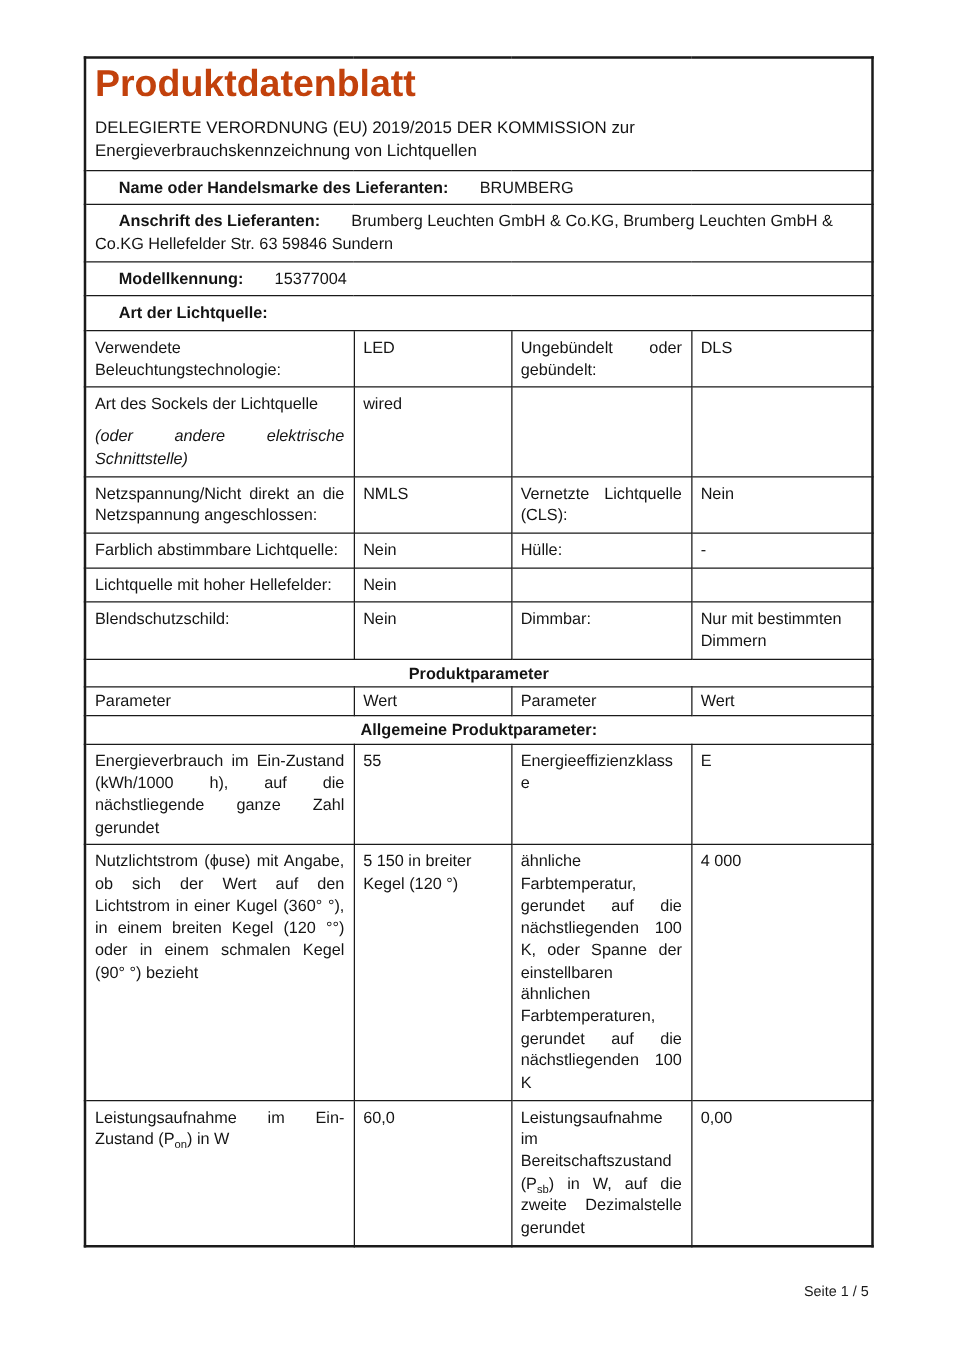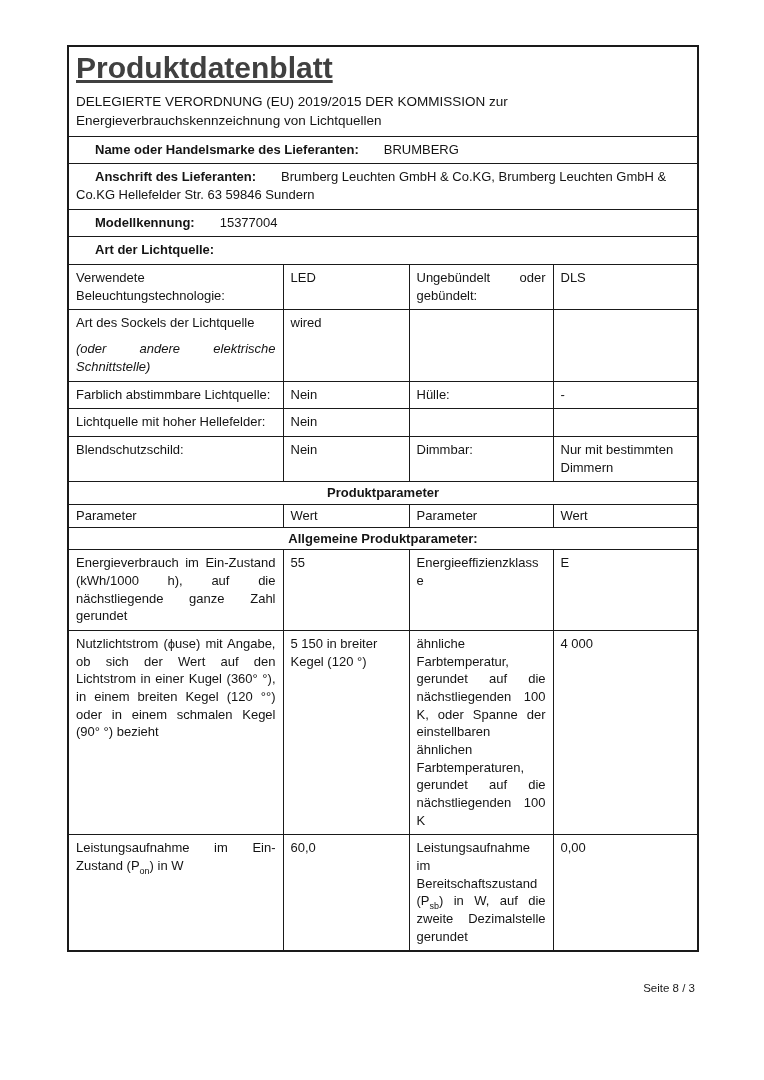--- a/index.html
+++ b/index.html
@@ -25,24 +25,23 @@
     padding: 4px 7px 5px 7px;
     vertical-align: top;
     overflow: hidden;
     hyphens: auto;
     overflow-wrap: break-word;
   }
   .title-cell { padding: 6px 9px 10px 9px; }
   .doc-title {
     font-size: 30px;
     font-weight: 700;
-    color: #404040;
+    color: #c2410c;
     margin: 0 0 9px 0;
     line-height: 1.1;
-    text-decoration: underline;
   }
   .doc-sub { font-size: 13.5px; line-height: 1.4; }
 
   .lbl { font-weight: 700; margin-left: 19px; }
   .val-inline { margin-left: 25px; }
 
   .param { text-align: justify; }
   .value { text-align: left; }
 
   .head-row td { text-align: center; font-weight: 700; padding: 2px 7px; }
@@ -114,20 +113,26 @@
     <tr>
       <td class="param">
         <span>Art des Sockels der Lichtquelle</span>
         <span class="block2">(oder andere elektrische Schnittstelle)</span>
       </td>
       <td class="value"><span>wired</span></td>
       <td></td>
       <td></td>
     </tr>
 
+    <tr>
+      <td class="param"><span>Netzspannung/Nicht direkt an die Netzspannung angeschlossen:</span></td>
+      <td class="value"><span>NMLS</span></td>
+      <td class="param"><span>Vernetzte Lichtquelle (CLS):</span></td>
+      <td class="value"><span>Nein</span></td>
+    </tr>
 
     <tr>
       <td class="param"><span>Farblich abstimmbare Lichtquelle:</span></td>
       <td class="value"><span>Nein</span></td>
       <td class="param"><span>Hülle:</span></td>
       <td class="value"><span>-</span></td>
     </tr>
 
     <tr>
       <td class="param"><span>Lichtquelle mit hoher Hellefelder:</span></td>
@@ -182,14 +187,14 @@
       </td>
       <td class="value"><span>60,0</span></td>
       <td class="param">
         <span>Leistungsaufnahme im Bereitschaftszustand (P</span><sub>sb</sub><span>) in W, auf die zweite Dezimalstelle gerundet</span>
       </td>
       <td class="value"><span>0,00</span></td>
     </tr>
   </tbody>
     </table>
 
-  <div class="footer">Seite 8 / 3</div>
+  <div class="footer">Seite 1 / 5</div>
 </div>
 
 </body></html>

